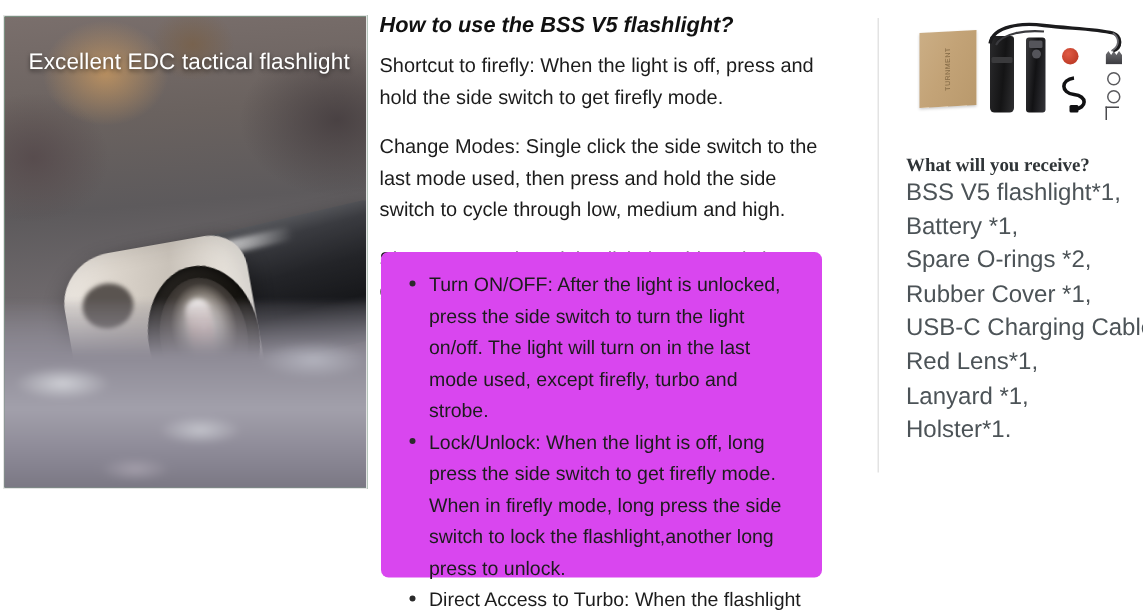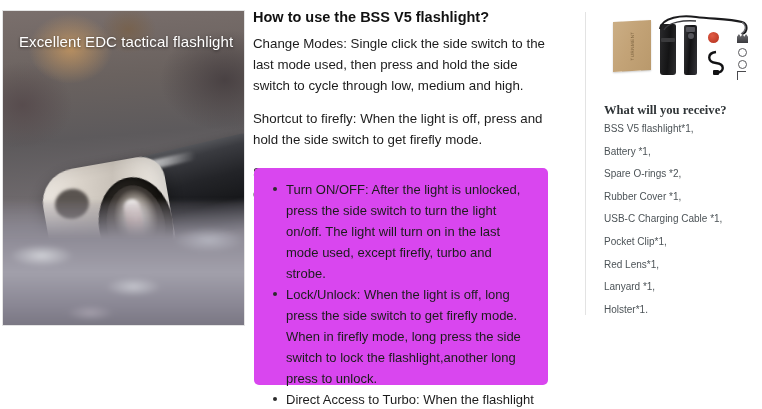--- a/index.html
+++ b/index.html
@@ -101,21 +101,21 @@
     position:absolute;left:16px;top:22px;
     font-size:15px;line-height:18px;color:#ffffff;
     letter-spacing:.1px;
     text-shadow:0 1px 3px rgba(0,0,0,.55);
     white-space:nowrap;
   }
 
   
   .mid{position:absolute;left:253px;top:8px;width:296px;}
   .mid h2{
-    margin:0 0 6px 0;font-size:14.5px;line-height:19px;font-weight:bold;color:#111;
+    margin:0 0 6px 0;font-size:14.5px;line-height:19px;font-weight:bold;color:#111;font-style:italic;
   }
   .mid .subhead{
     font-style:italic;font-size:14px;line-height:18px;color:#5a5a5a;margin:0 0 7px 0;
   }
   .mid p.body{
     margin:0 0 12px 0;font-size:13.3px;line-height:21px;color:#1c1c1c;
   }
   .notebox{
     position:absolute;left:254px;top:168px;width:294px;height:217px;
     background:#d946ef;border-radius:5px;box-sizing:border-box;
@@ -191,21 +191,21 @@
     position:absolute;left:133px;top:63px;width:9px;height:9px;
     border-left:1.6px solid #4a4a4e;border-top:1.6px solid #4a4a4e;
     box-sizing:border-box;
   }
 
   .right h3{
     margin:16px 0 1px 0;font-size:12.6px;line-height:17px;font-weight:bold;color:#2f3437;font-family:Liberation Serif, serif;
   }
   .kit-list{list-style:none;margin:0;padding:0;}
   .kit-list li{
-    font-size:10px;line-height:17px;color:#4c5357;margin:0 0 5.6px 0;white-space:nowrap;
+    font-size:16px;line-height:17px;color:#4c5357;margin:0 0 5.6px 0;white-space:nowrap;
   }
 </style>
 </head>
 <body>
 
 <div class="page">
 
   <div class="hero">
     <div class="hero-photo"></div>
     <div class="hero-rock"></div>
@@ -214,22 +214,22 @@
     <div class="fl-notch n1"></div>
     <div class="fl-notch n2"></div>
     <div class="fl-lens-ring"></div>
     <div class="fl-lens"></div>
     <div class="hero-ground"></div>
     <div class="hero-caption">Excellent EDC tactical flashlight</div>
   </div>
 
   <div class="mid">
     <h2>How to use the BSS V5 flashlight?</h2>
+    <p class="body">Shortcut to firefly: When the light is off, press and hold the side switch to get firefly mode.</p>
     <p class="body">Change Modes: Single click the side switch to the last mode used, then press and hold the side switch to cycle through low, medium and high.</p>
-    <p class="body">Shortcut to firefly: When the light is off, press and hold the side switch to get firefly mode.</p>
     <p class="body">Shortcut to strobe: triple-click the side switch to get strobe.</p>
   </div>
 
   <div class="notebox">
     <ul>
       <li><span class="dot"></span><span>Turn ON/OFF: After the light is unlocked, press the side switch to turn the light on/off. The light will turn on in the last mode used, except firefly, turbo and strobe.</span></li>
       <li><span class="dot"></span><span>Lock/Unlock: When the light is off, long press the side switch to get firefly mode. When in firefly mode, long press the side switch to lock the flashlight,another long press to unlock.</span></li>
       <li><span class="dot"></span><span>Direct Access to Turbo: When the flashlight unlocked, single click the tactical tail switch to access to turbo mode directly, side switch doesn't work.</span></li>
     </ul>
   </div>
@@ -262,20 +262,19 @@
       <div class="kit-clip"></div>
     </div>
 
     <h3>What will you receive?</h3>
     <ul class="kit-list">
       <li>BSS V5 flashlight*1,</li>
       <li>Battery *1,</li>
       <li>Spare O-rings *2,</li>
       <li>Rubber Cover *1,</li>
       <li>USB-C Charging Cable *1,</li>
-      <li>Pocket Clip*1,</li>
       <li>Red Lens*1,</li>
       <li>Lanyard *1,</li>
       <li>Holster*1.</li>
     </ul>
   </div>
 
 </div>
 
 </body></html>

